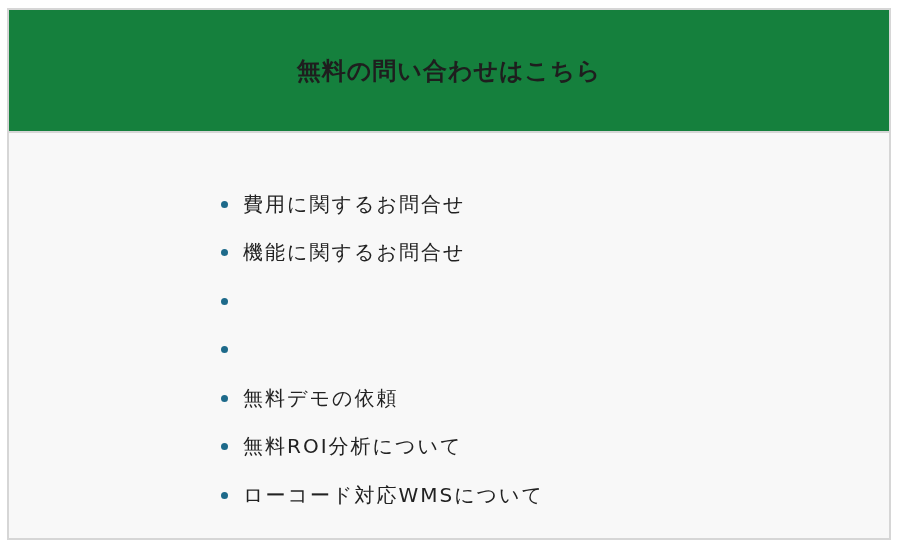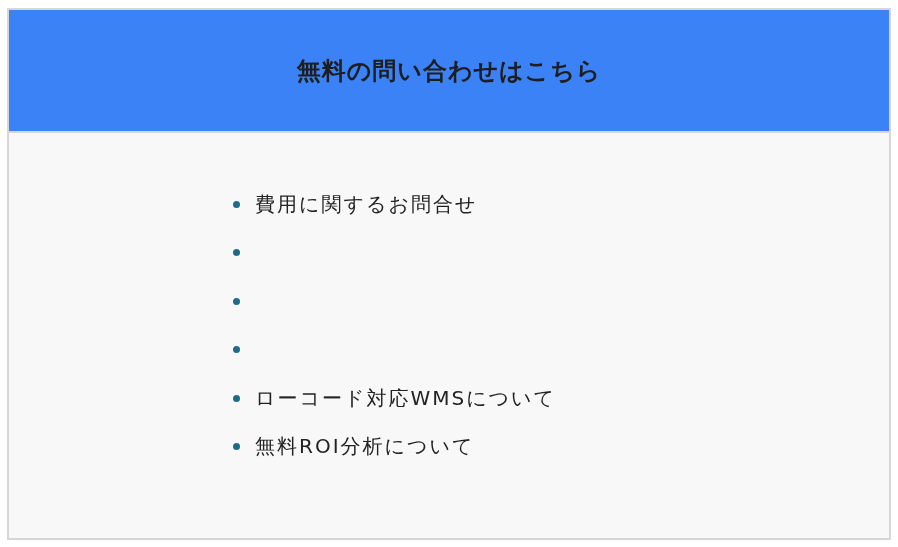--- a/index.html
+++ b/index.html
@@ -1,50 +1,55 @@
 <!DOCTYPE html>
 <html><head>
 <meta charset="utf-8">
 <style>
   html, body { margin:0; padding:0; background:#ffffff; }
   body { width:898px; height:547px; position:relative; overflow:hidden;
          font-family:"DejaVu Sans", "Liberation Sans", sans-serif; }
   .box { position:absolute; left:7px; top:8px; width:880px; height:528px;
          border:2px solid #d6d6d6; background:#f8f8f8; }
-  .header { height:121px; background:#3b82f6; border-bottom:2px solid #d6d6d6;
+  .header { height:121px; background:#15803d; border-bottom:2px solid #d6d6d6;
             display:flex; align-items:center; justify-content:center; }
   .title { font-size:24px; font-weight:bold; color:#1e1e1e; letter-spacing:1px; }
-  .list { list-style:none; margin:0; padding:0; position:absolute; left:224px; top:170px; }
+  .list { list-style:none; margin:0; padding:0; position:absolute; left:212px; top:170px; }
   .item { display:flex; align-items:center; height:48.5px; font-size:20px; color:#222;
           letter-spacing:2px; }
   .bullet { width:7px; height:7px; border-radius:50%; background:#1d6a8a; margin-right:15px; flex:none; }
 </style>
 </head>
 <body>
 
 <div class="box">
   <div class="header">
     <div class="title">無料の問い合わせはこちら</div>
   </div>
   <ul class="list">
     <li class="item">
         <span class="bullet"></span>
         <span>費用に関するお問合せ</span>
       </li>
     <li class="item">
         <span class="bullet"></span>
+        <span>機能に関するお問合せ</span>
       </li>
     <li class="item">
         <span class="bullet"></span>
       </li>
     <li class="item">
         <span class="bullet"></span>
       </li>
     <li class="item">
         <span class="bullet"></span>
-        <span>ローコード対応WMSについて</span>
+        <span>無料デモの依頼</span>
       </li>
     <li class="item">
         <span class="bullet"></span>
         <span>無料ROI分析について</span>
       </li>
+    <li class="item">
+        <span class="bullet"></span>
+        <span>ローコード対応WMSについて</span>
+      </li>
   </ul>
 </div>
 
 </body></html>

